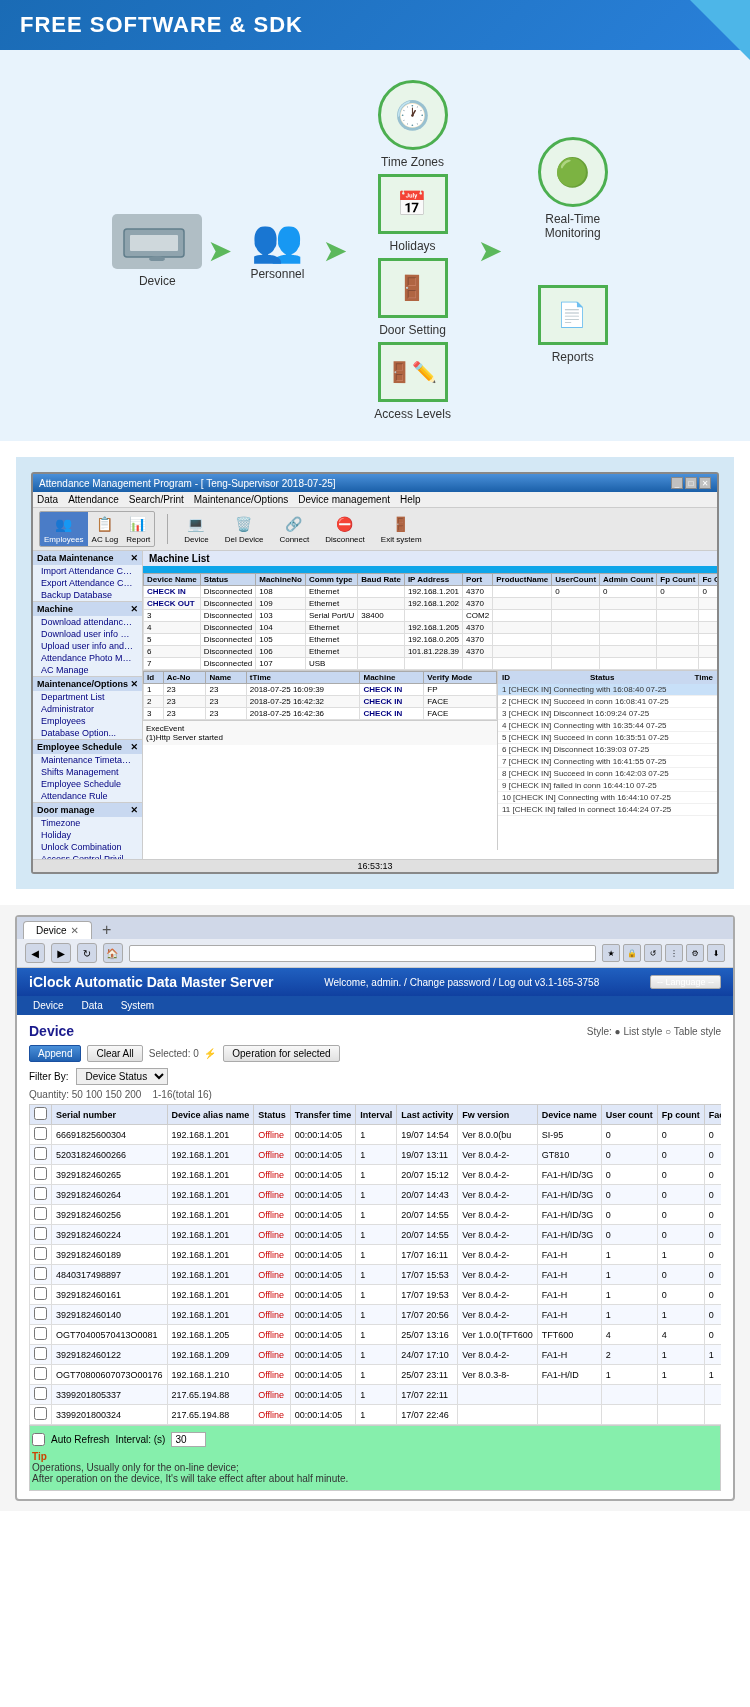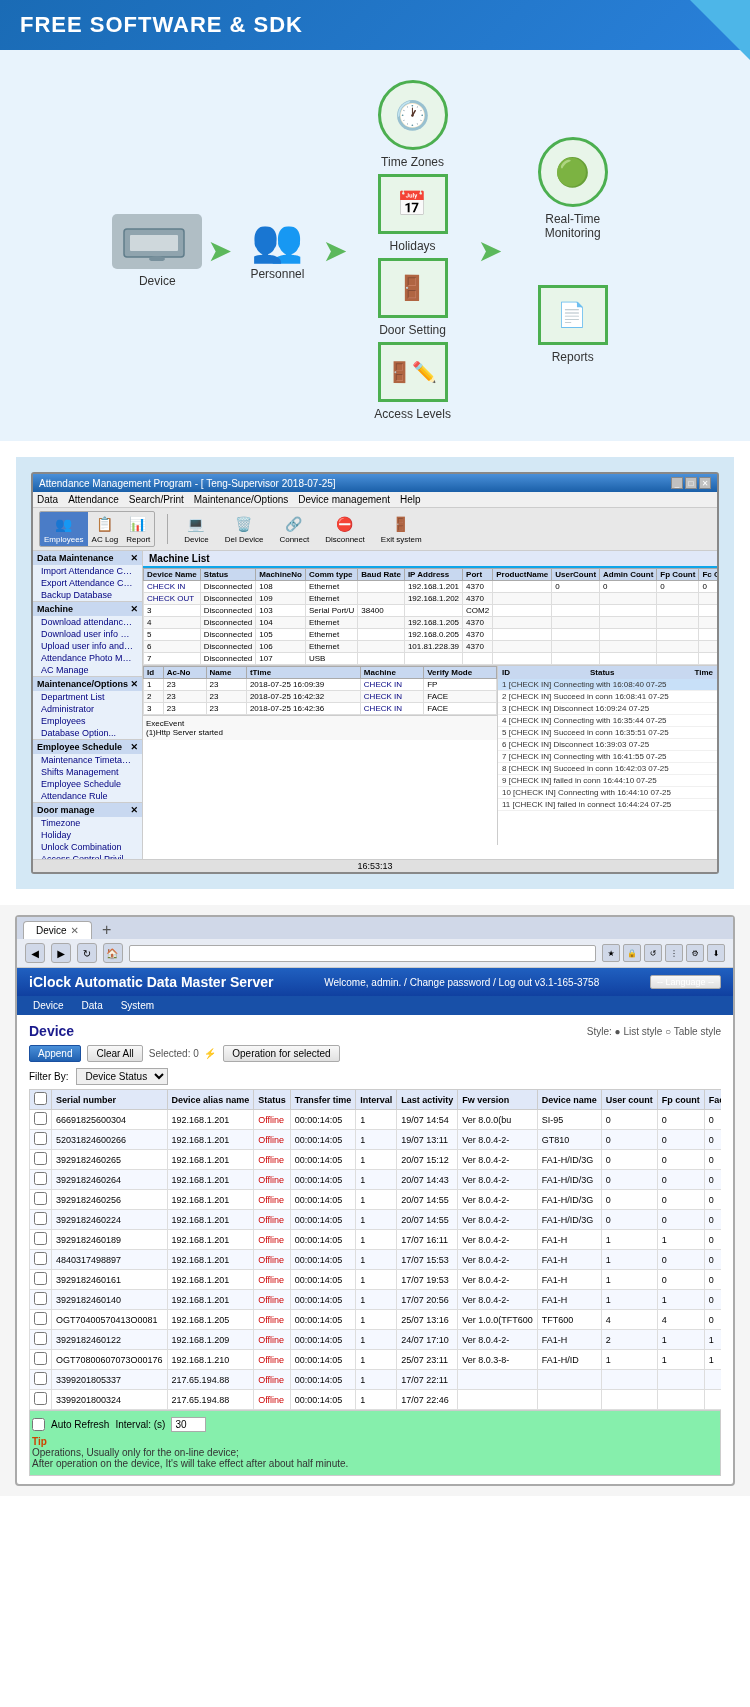--- a/index.html
+++ b/index.html
@@ -173,41 +173,41 @@
       background: white;
       overflow: hidden;
       display: flex;
       flex-direction: column;
     }
     .machine-list-header {
       background: #e0e8f8;
       padding: 2px 6px;
       font-size: 10px;
       font-weight: bold;
-      border-bottom: 2px solid #0ea5e9;
+      border-bottom: 7px solid #0ea5e9;
     }
     .data-table {
       width: 100%;
       border-collapse: collapse;
       font-size: 8px;
     }
     .data-table th {
       background: #c8d8f0;
       border: 1px solid #aaa;
       padding: 1px 3px;
       text-align: left;
       white-space: nowrap;
     }
     .data-table td {
       border: 1px solid #ddd;
       padding: 1px 3px;
       white-space: nowrap;
     }
     .data-table tr:nth-child(even) { background: #f8f8f8; }
-    .data-table .check-in { color: #000080; font-weight: normal; }
+    .data-table .check-in { color: #000080; font-weight: bold; }
     .bottom-panel {
       display: flex;
       height: 180px;
       border-top: 1px solid #ccc;
     }
     .bottom-left {
       flex: 1;
       font-size: 8px;
       overflow: hidden;
     }
@@ -861,20 +861,25 @@
         <span style="font-size:10px;color:#555;">Selected: 0</span>
         <span style="font-size:10px;">⚡</span>
         <button class="action-btn">Operation for selected</button>
       </div>
       <div class="filter-row">
         <span>Filter By:</span>
         <select class="filter-select">
           <option>Device Status</option>
         </select>
       </div>
+      <div class="quantity-info">
+        <span>Quantity: 50 100 150 200</span>
+        &nbsp;&nbsp;
+        <span>1-16(total 16)</span>
+      </div>
 
       <div style="overflow-x:auto;">
         <table class="web-table">
           <thead>
             <tr>
               <th class="checkbox-cell"><input type="checkbox" style=""></th>
               <th>Serial number</th>
               <th>Device alias name</th>
               <th>Status</th>
               <th>Transfer time</th>

